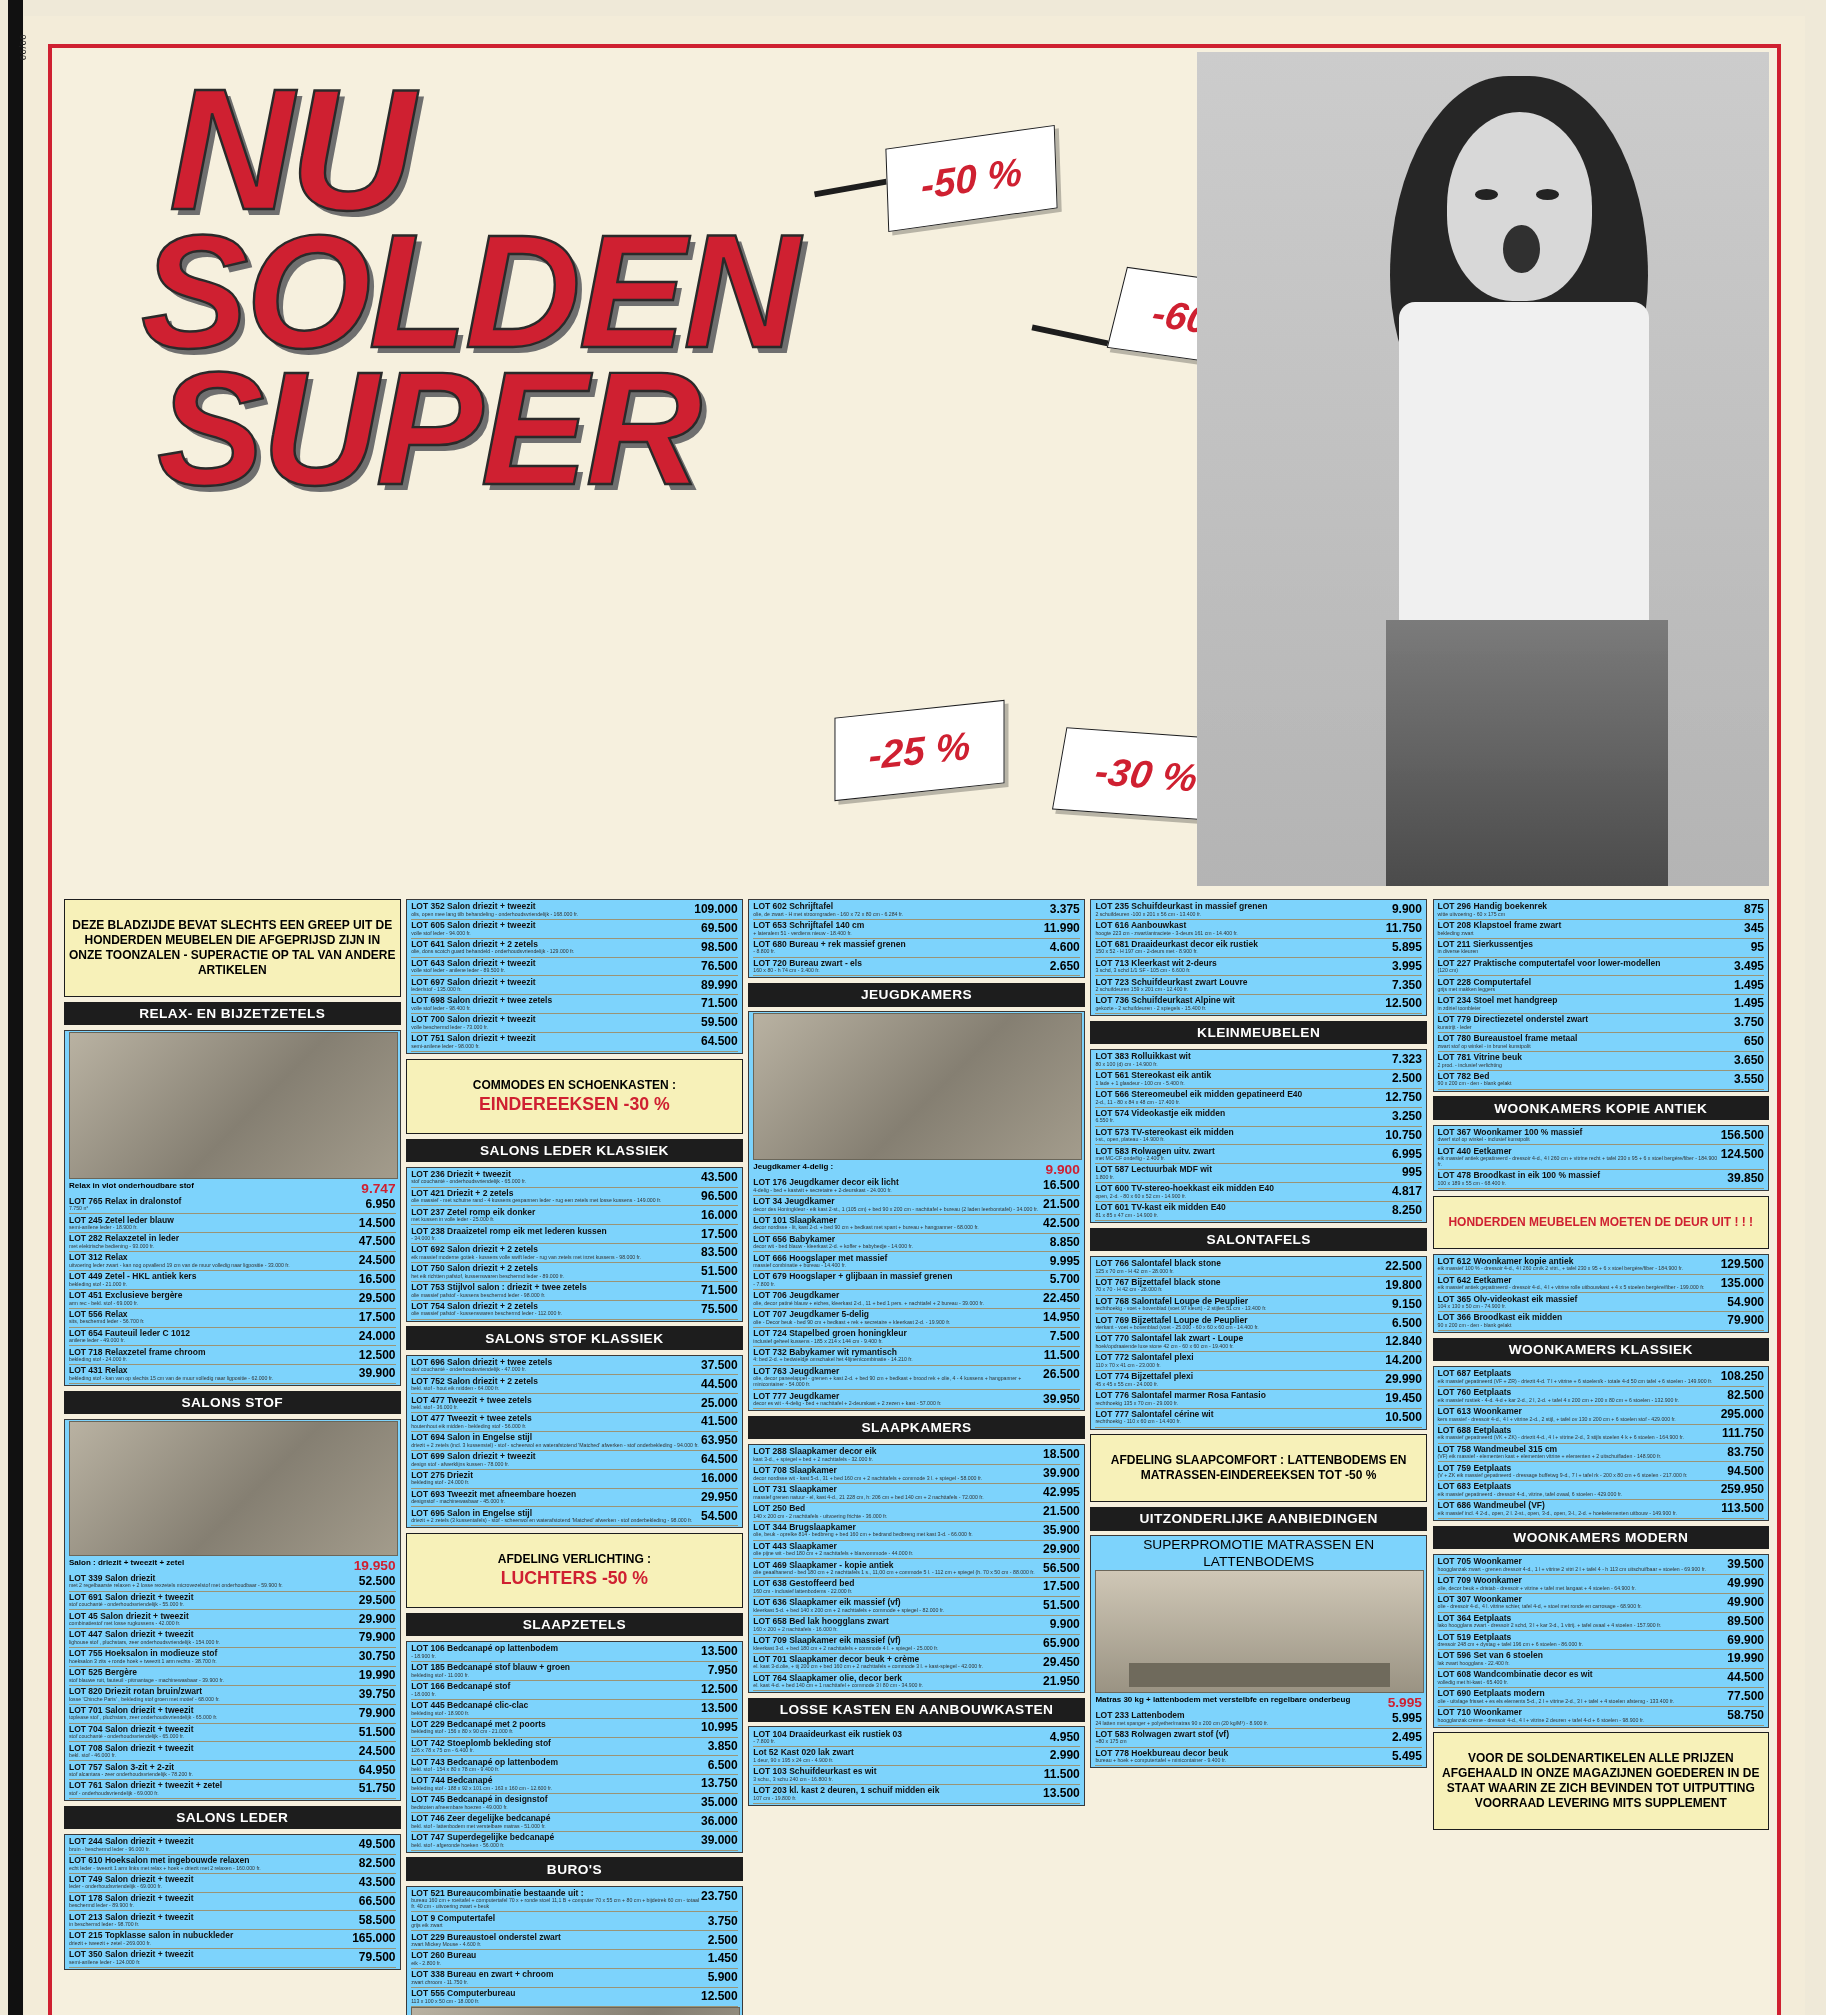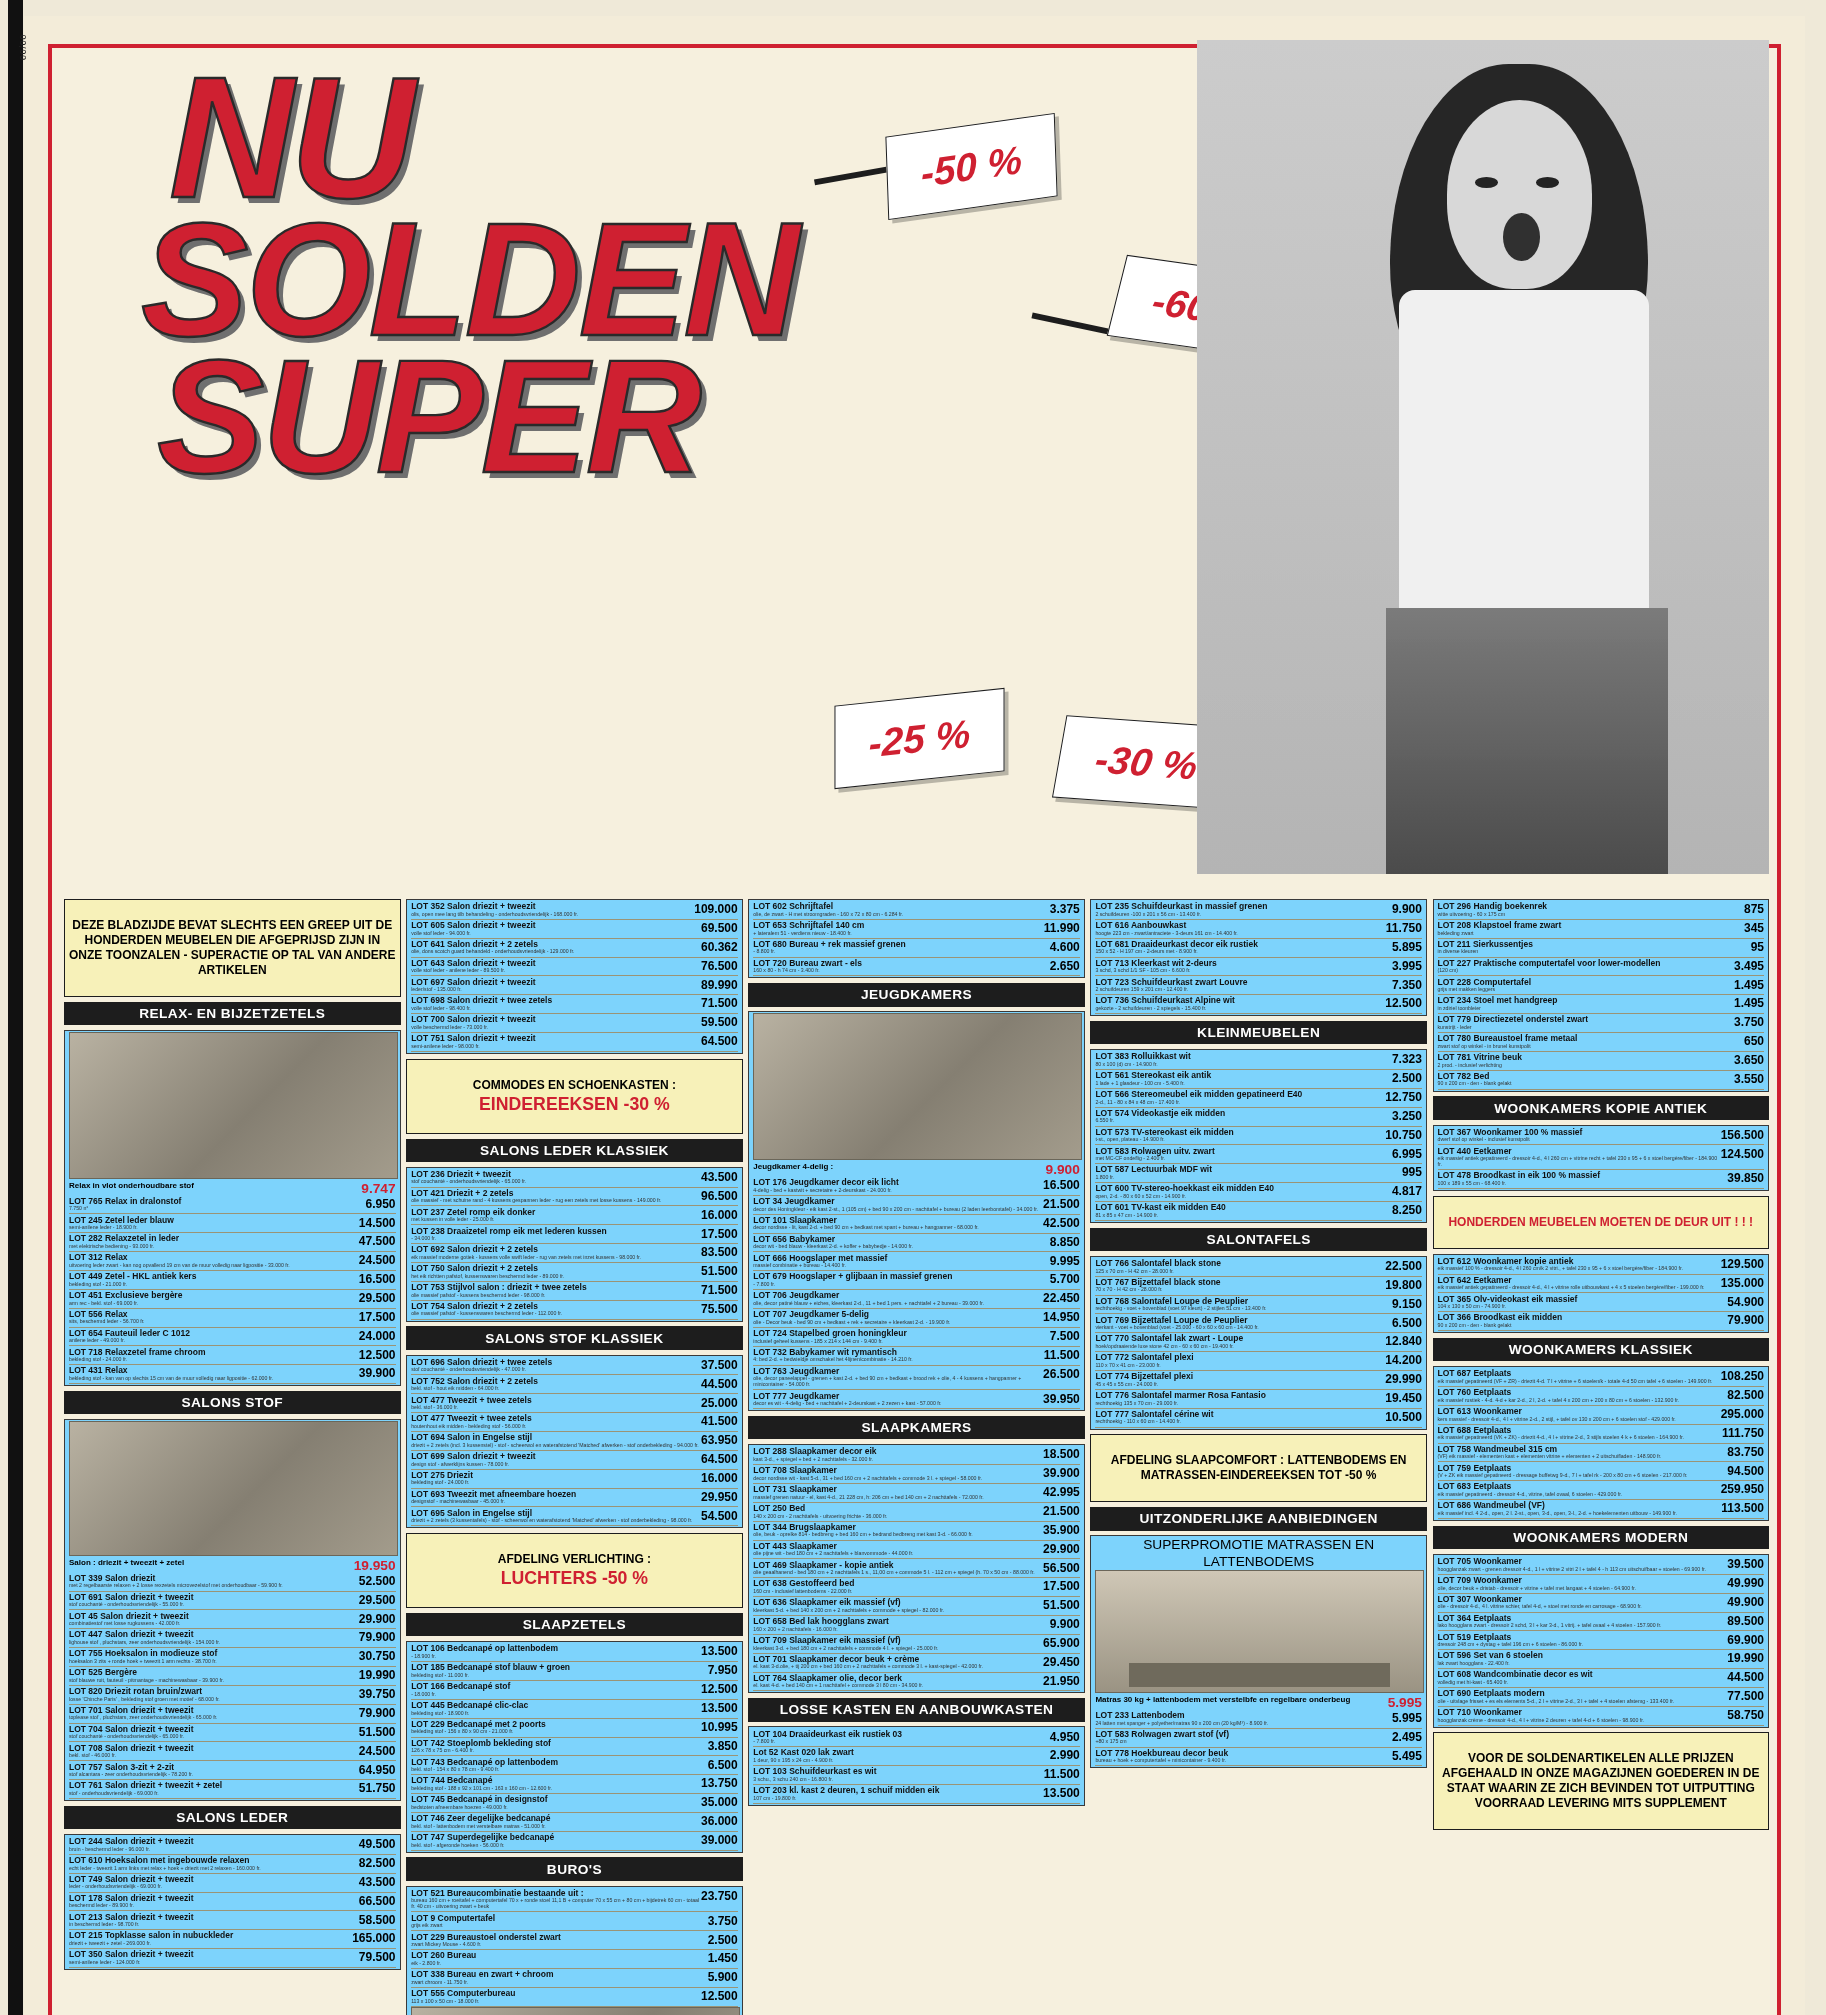--- a/index.html
+++ b/index.html
@@ -18,21 +18,21 @@
     border:4px solid #cf2031;
     background:#f6f0de;
     box-sizing:border-box;
   }
   .sideline{position:absolute;left:8px;top:0;width:14.5px;height:2647px;background:#111;}
   .sidecode{
     position:absolute;left:17.7px;top:60px;font-size:8.9px;color:#222;
     transform:rotate(-90deg);transform-origin:left top;letter-spacing:0.8px;
   }
   
-  .hero{position:absolute;left:56px;top:40px;width:1717px;height:838px;overflow:hidden;}
+  .hero{position:absolute;left:56px;top:52px;width:1717px;height:838px;overflow:hidden;}
   .ghost{position:absolute;color:#e8ddb8;font-weight:bold;font-size:48px;letter-spacing:2.4px;}
   .nu-block{position:absolute;left:113px;top:24px;}
   .bigword{
     font-family:"Liberation Sans", sans-serif;font-weight:bold;font-style:italic;
     color:#cf2031;
     -webkit-text-stroke:2.4px #2a2a2a;
     text-shadow:5.6px 5.6px 0 #6f6f6f;
     line-height:0.85;
     white-space:nowrap;
   }
@@ -290,21 +290,21 @@
               <tr>
                 <td class="nm">LOT 352 Salon driezit + tweezit<span class="sub">olis, open mee lang tilb behandeling - onderhoudsvriendelijk - 168.000 fr.</span></td>
                 <td class="pr">109.000</td>
               </tr>
               <tr>
                 <td class="nm">LOT 605 Salon driezit + tweezit<span class="sub">volle stof leder - 94.000 fr.</span></td>
                 <td class="pr">69.500</td>
               </tr>
               <tr>
                 <td class="nm">LOT 641 Salon driezit + 2 zetels<span class="sub">olie, dons scotch guard behandeld - onderhoudsvriendelijk - 129.000 fr.</span></td>
-                <td class="pr">60.362</td>
+                <td class="pr">98.500</td>
               </tr>
               <tr>
                 <td class="nm">LOT 643 Salon driezit + tweezit<span class="sub">volle stof leder - anilene leder - 89.500 fr.</span></td>
                 <td class="pr">76.500</td>
               </tr>
               <tr>
                 <td class="nm">LOT 697 Salon driezit + tweezit<span class="sub">leder/stof - 135.000 fr.</span></td>
                 <td class="pr">89.990</td>
               </tr>
               <tr>

